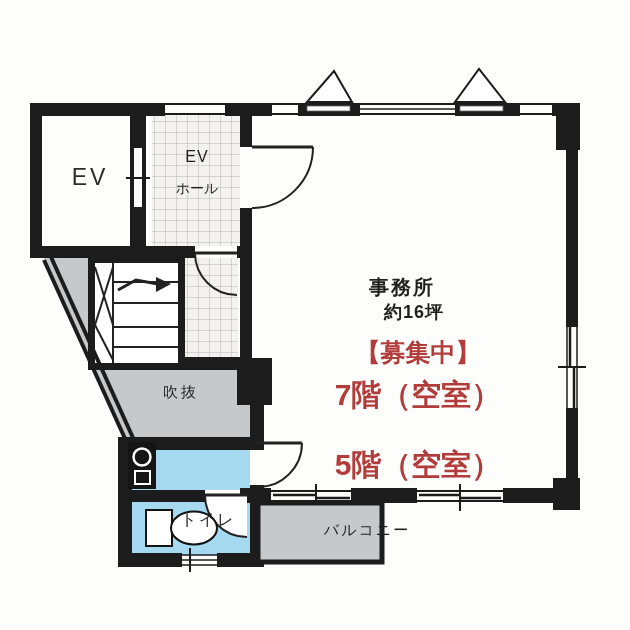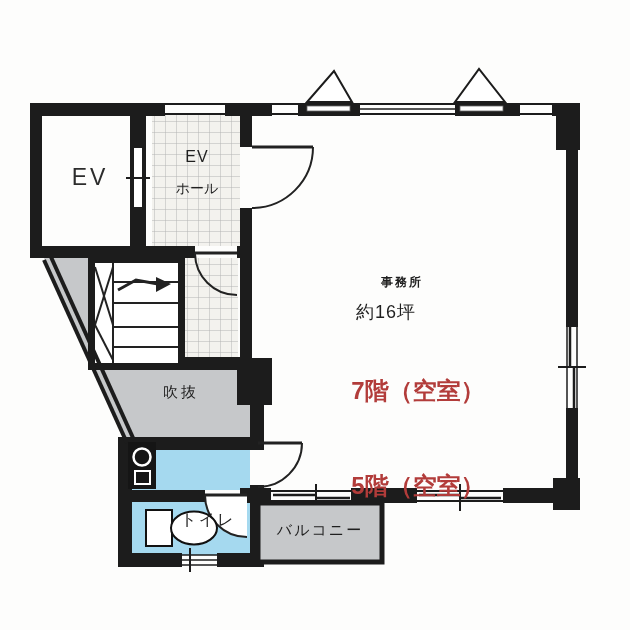--- a/index.html
+++ b/index.html
@@ -14,26 +14,26 @@
     position:relative;width:630px;height:630px;background:#fdfdfc;overflow:hidden;
     font-family:"Liberation Sans","DejaVu Sans",sans-serif;
   }
   #plan-svg{position:absolute;left:0;top:0;}
   .lbl{position:absolute;color:var(--ink);text-align:center;line-height:1.15;white-space:nowrap;}
   .lbl-ev{left:54px;top:164px;width:72px;font-size:23px;letter-spacing:3px;color:#2c2c2c;}
   .lbl-hall1{left:158px;top:148px;width:78px;font-size:16px;letter-spacing:1px;}
   .lbl-hall2{left:158px;top:167px;width:78px;font-size:14px;margin-top:13px;}
   .lbl-void{left:138px;top:383px;width:86px;font-size:15px;letter-spacing:3px;}
   .lbl-toilet{left:164px;top:511px;width:88px;font-size:16px;letter-spacing:2px;}
-  .lbl-balcony{left:260px;top:521px;width:120px;font-size:15px;letter-spacing:2px;}
-  .lbl-office-name{left:344px;top:276px;width:116px;font-size:12px;font-weight:bold;letter-spacing:2px;}
-  .lbl-office-size{left:328px;top:302px;width:116px;font-size:18px;font-weight:normal;letter-spacing:1px;}
+  .lbl-balcony{left:260px;top:521px;width:120px;font-size:15px;letter-spacing:2px;padding-left:47px;}
+  .lbl-office-name{left:344px;top:276px;width:116px;font-size:20px;font-weight:bold;letter-spacing:2px;}
+  .lbl-office-size{left:356px;top:302px;width:116px;font-size:18px;font-weight:bold;letter-spacing:1px;}
   .lbl-vac-header{left:335px;top:338px;width:166px;font-size:25px;font-weight:bold;color:var(--red);}
-  .vac-item{position:absolute;left:330px;width:176px;text-align:center;font-size:24px;font-weight:bold;color:var(--red);white-space:nowrap;}
-  .vac-0{top:375px;} .vac-1{top:410px;} .vac-2{top:470px;}
+  .vac-item{position:absolute;left:330px;width:176px;text-align:center;font-size:30px;font-weight:bold;color:var(--red);white-space:nowrap;}
+  .vac-0{top:375px;} .vac-1{top:410px;} .vac-2{top:445px;}
 </style>
 </head>
 <body>
 
 <div id="stage">
 
   <svg id="plan-svg" width="630" height="630" viewBox="0 0 630 630">
     <defs>
       <pattern id="tile" width="11" height="11" patternUnits="userSpaceOnUse">
         <rect width="11" height="11" fill="#f3f2ee"></rect>
@@ -195,16 +195,17 @@
 
   <div class="lbl lbl-ev">EV</div>
   <div class="lbl lbl-hall1">EV</div>
   <div class="lbl lbl-hall2">ホール</div>
   <div class="lbl lbl-void">吹抜</div>
   <div class="lbl lbl-toilet">トイレ</div>
   <div class="lbl lbl-balcony">バルコニー</div>
   <div class="lbl lbl-office-name">事務所</div>
   <div class="lbl lbl-office-size">約16坪</div>
 
+  <div class="lbl lbl-vac-header">【募集中】</div>
   <div class="vac-item vac-0">7階（空室）</div>
   <div class="vac-item vac-2">5階（空室）</div>
 
 </div>
 
 </body></html>

